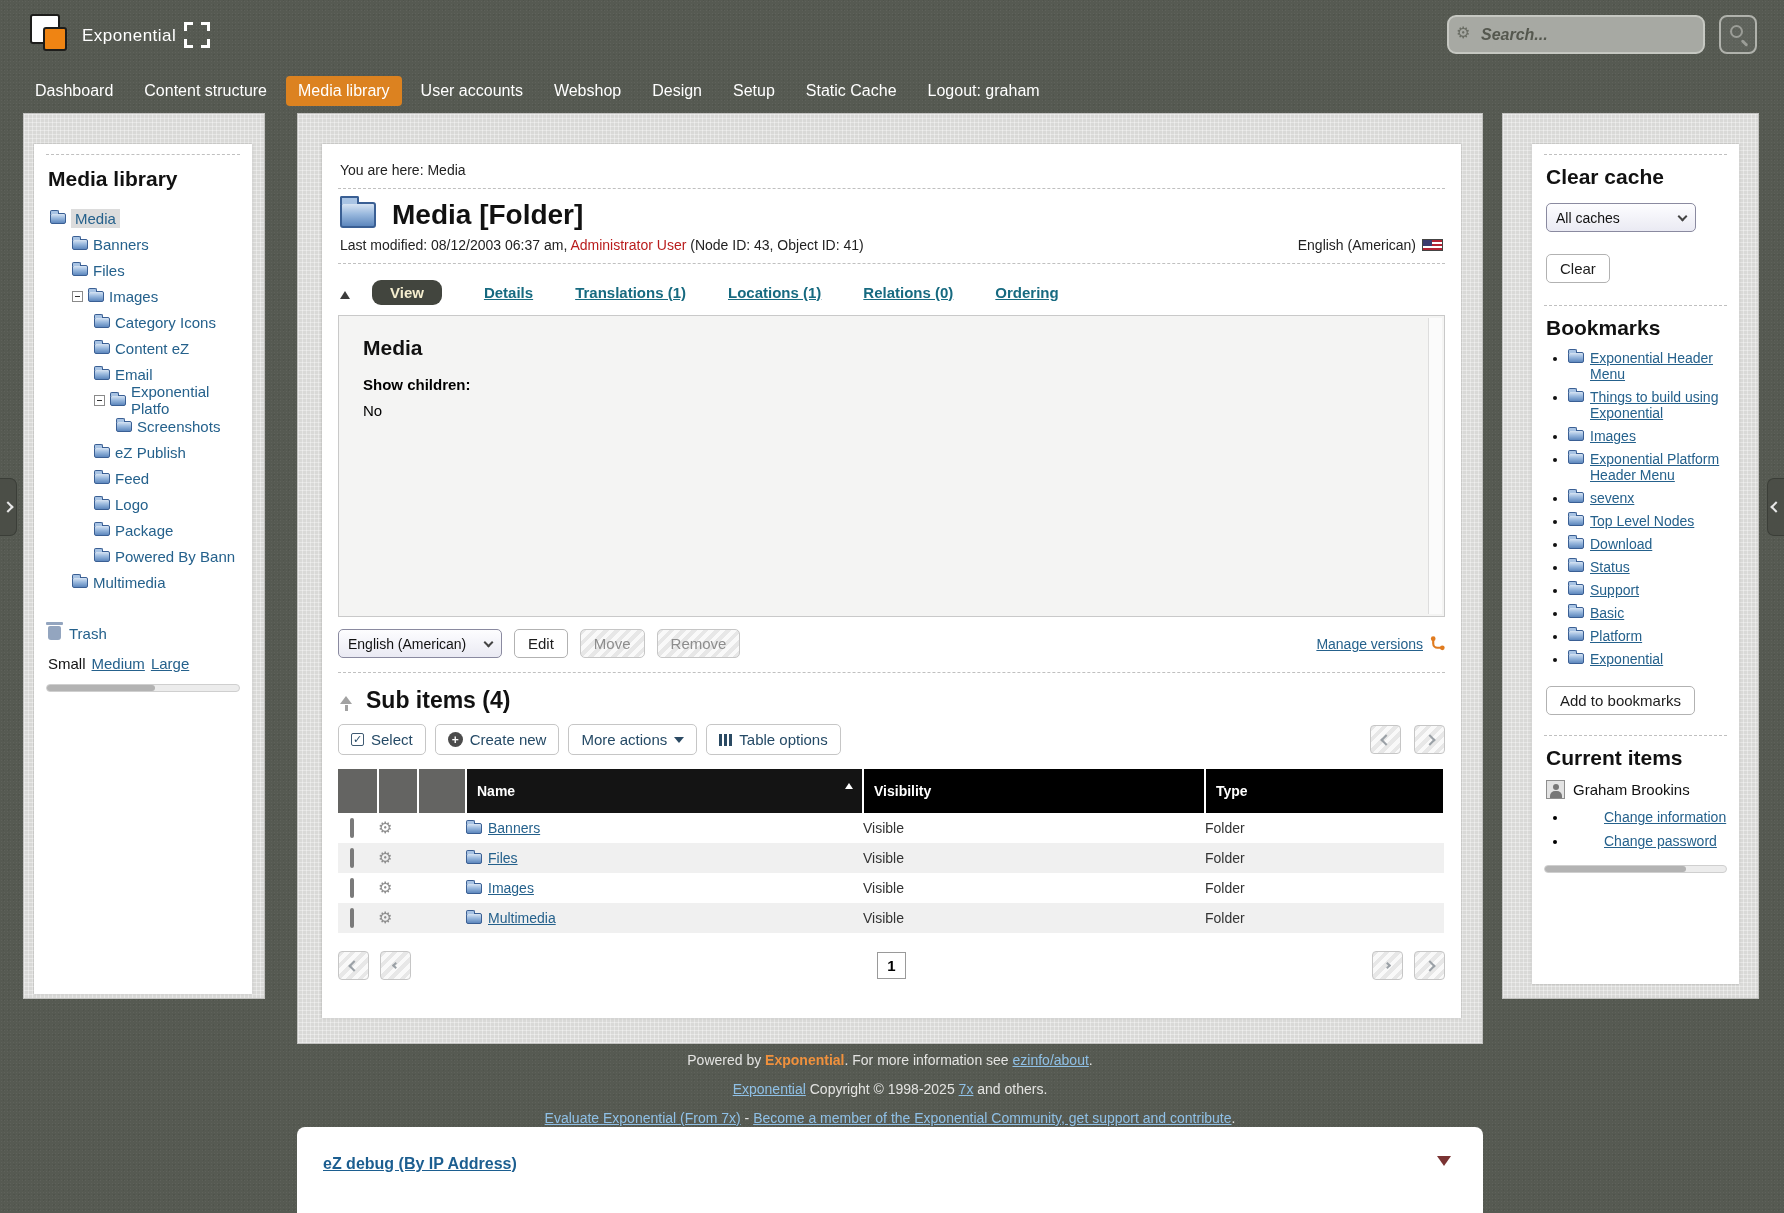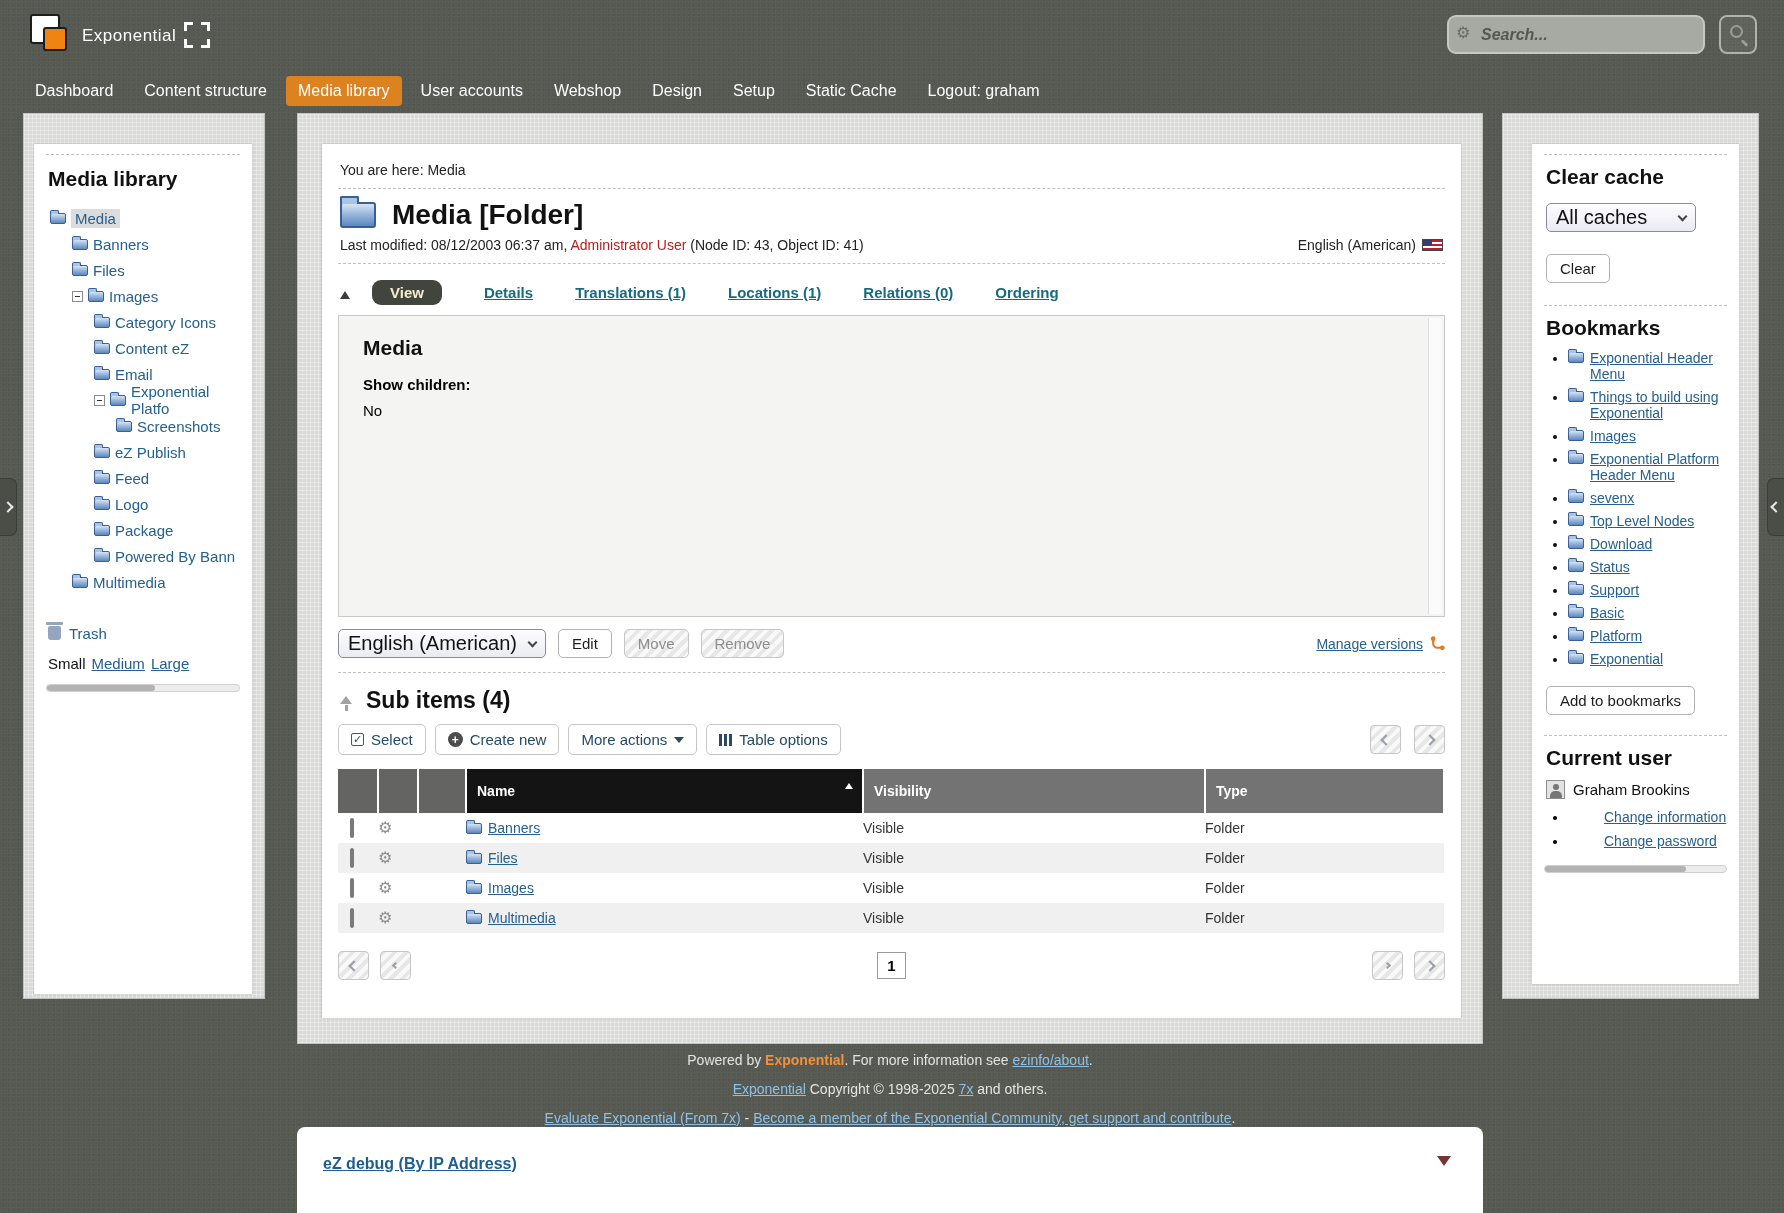--- a/index.html
+++ b/index.html
@@ -108,21 +108,21 @@
   .tab-link{ font-size:15px; font-weight:bold; color:#176a80; text-decoration:underline; cursor:pointer; }
 
   .view-box{ position:relative; height:302px; background:#f4f4f3; border:1px solid #c9c9c9; padding:20px 24px; }
   .view-box h3{ font-size:21px; color:#111; margin-bottom:14px; }
   .view-box .lbl{ font-size:15px; font-weight:bold; margin-bottom:9px;margin-top:16px; }
   .view-box .val{ font-size:15px; }
   .vscroll{ position:absolute; right:2px; top:2px; bottom:2px; width:14px; background:#fbfbfb; border-left:1px solid #ddd; cursor:pointer; }
 
   .actions{ display:flex; align-items:center; gap:12px; margin:12px 0 4px 0; }
   .selectbox{ display:inline-flex; align-items:center; justify-content:space-between; min-width:164px; height:29px;
-    border:1px solid #8a8aa0; border-radius:5px; background:linear-gradient(#fdfdff,#eaeaf3); padding:0 9px; font-size:20px; color:#111; cursor:pointer; }
+    border:1px solid #8a8aa0; border-radius:5px; background:linear-gradient(#fdfdff,#eaeaf3); padding:0 9px; font-size:14px; color:#111; cursor:pointer; }
   .chev-d{ width:7px; height:7px; border-left:2px solid #444; border-bottom:2px solid #444; transform:rotate(-45deg); margin:-3px 0 0 12px; }
   .btn{ height:29px; background:#fff; border:1px solid #b2b2b2; border-radius:5px; padding:0 13px; font-size:15px; color:#1c1c1c; cursor:pointer; font-family:inherit; }
   .btn.hatch{ background:repeating-linear-gradient(135deg,#e7e7e7 0 4px,#f9f9f9 4px 8px); color:#8d8d8d; border-color:#c6c6c6; }
   .mv{ margin-left:auto; display:flex; align-items:center; gap:7px; }
   .mv a{ font-size:14px; color:#25618c; cursor:pointer; }
 
   .sub-head{ display:flex; align-items:center; gap:14px; margin:14px 0 4px 2px; }
   .sub-head h2{ font-size:23px; color:#111; }
   .up-ico{ display:flex; flex-direction:column; align-items:center; cursor:pointer; }
   .up-ico b{ width:0; height:0; border:6px solid transparent; border-bottom:8px solid #a2a2a2; }
@@ -138,21 +138,21 @@
   .pager-btn{ width:31px; height:29px; border:1px solid #c6c6c6; border-radius:4px;
     background:repeating-linear-gradient(135deg,#e7e7e7 0 4px,#f9f9f9 4px 8px); display:inline-flex; align-items:center; justify-content:center; cursor:pointer; }
   .chev{ width:8px; height:8px; border-left:2.5px solid #9aa0a6; border-bottom:2.5px solid #9aa0a6; }
   .chev.l{ transform:rotate(45deg); } .chev.r{ transform:rotate(225deg); }
   .chev.sm{ width:5px; height:5px; }
 
   table.sub{ width:100%; border-collapse:collapse; margin-top:14px; font-size:14px; }
   table.sub th{ height:44px; font-weight:bold; color:#fff; text-align:left; border-right:2px solid #fff; }
   th.hc-sm{ background:#646462; }
   th.hc-name{ background:#141414; padding-left:10px; position:relative; }
-  th.hc-dark{ background:#737373; padding-left:10px; }
+  th.hc-dark{ background:#000000; padding-left:10px; }
   .sort-asc{ position:absolute; right:9px; top:10px; width:0; height:0; border:4px solid transparent; border-bottom:6px solid #fff; cursor:pointer; }
   table.sub td{ height:30px; vertical-align:middle; color:#333; }
   table.sub tr.r-even{ background:#f0f0f0; }
   table.sub tr td:nth-child(1){ padding-left:12px; }
   .name-cell{ display:flex; align-items:center; gap:6px; }
   .name-cell a{ color:#25618c; cursor:pointer; }
   .col-w1{width:40px;} .col-w2{width:40px;} .col-w3{width:48px;} .col-name{width:397px;} .col-vis{width:342px;}
 
   .pag{ display:flex; align-items:center; margin-top:18px; }
   .pag .grp{ display:flex; gap:11px; }
@@ -566,21 +566,21 @@
         </li>
         <li>
           <span class="bm-item">
             <span class="folder"></span>
             <a style="text-decoration: underline;">Exponential</a>
           </span>
         </li>
       </ul>
     <button class="btn" style="margin-top:12px;">Add to bookmarks</button>
     <div class="dash" style="margin:20px 0 4px 0;"></div>
-    <h2 class="sec">Current user</h2>
+    <h2 class="sec">Current items</h2>
     <div class="user-row">
       <span class="avatar"></span>
       <span>Graham Brookins</span>
     </div>
     <ul class="ul-links" id="userLinks">
         <li><a style="text-decoration: underline;">Change information</a></li>
         <li><a style="text-decoration: underline;">Change password</a></li>
       </ul>
     <div class="hscroll" style="margin-top:16px;">
         <i style="width:78%;"></i>

